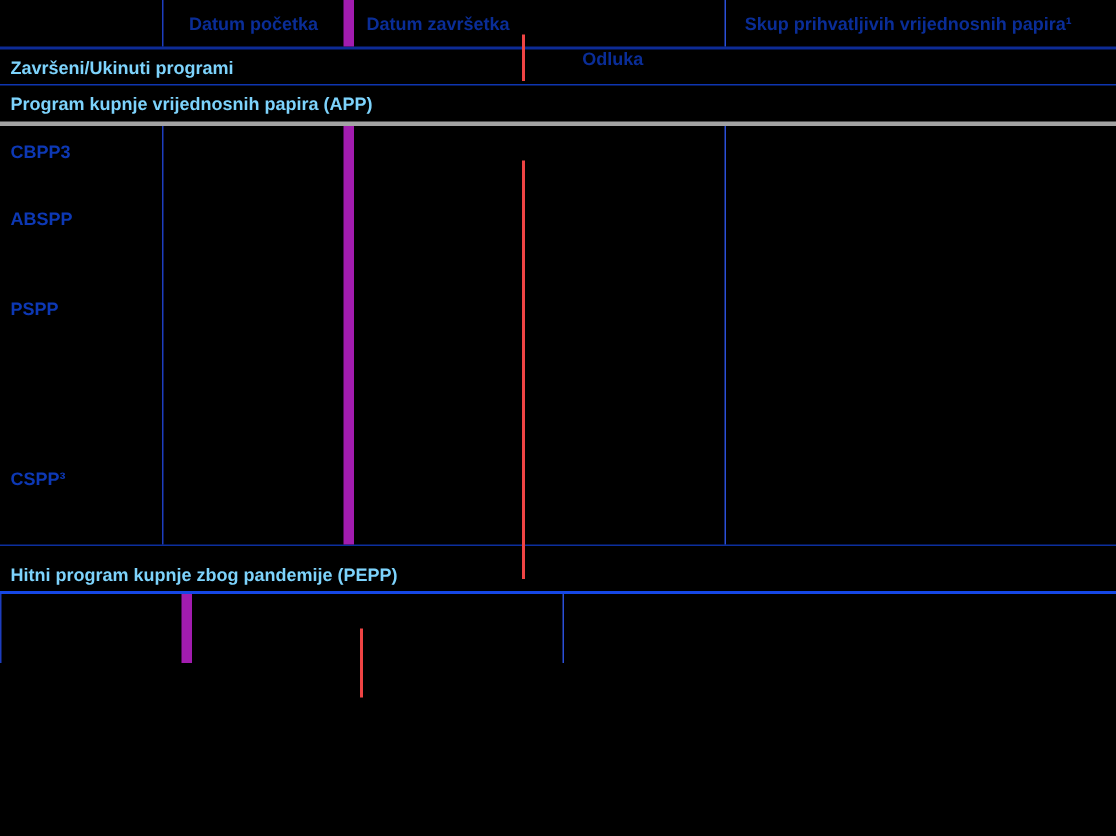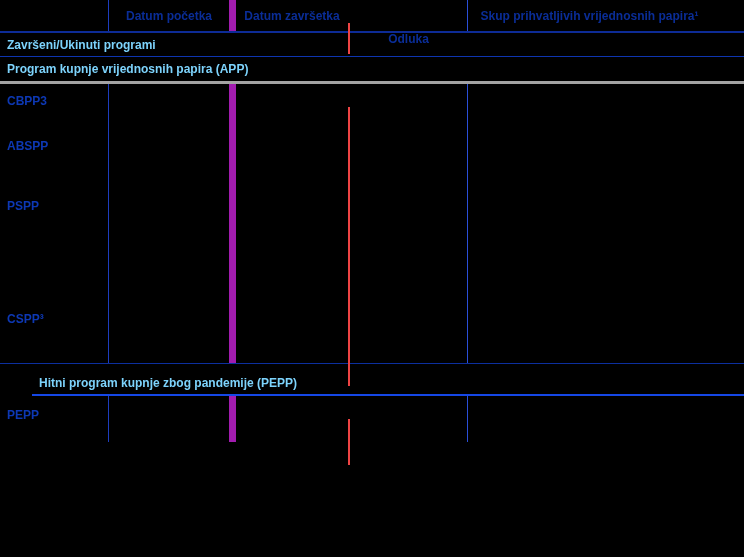--- a/index.html
+++ b/index.html
@@ -10,42 +10,42 @@
     font-family:"Liberation Sans", sans-serif;
     overflow:hidden;
   }
   .grid{position:absolute;top:0;left:0;width:744px;}
   .row{display:flex;width:744px;box-sizing:border-box;}
   .cell{box-sizing:border-box;position:relative;height:100%;}
   .c0{width:108px;}
   .c1{width:121px;border-left:1px solid #1d3dbe;}
   .c2{width:119px;border-left:7px solid #a21caf;}
   .c3{width:119px;border-left:2px solid #ef4444;margin-top:23px;}
-  .c4{width:244px;border-left:1px solid #2a4fd8;}
+  .c4{width:244px;border-left:1px solid #2a4fd8;margin-left:16px;}
 
   .header-row{
     height:33px;
     border-bottom:2px solid #0d2b96;
   }
   .header-row .cell{
     display:flex;align-items:center;justify-content:center;
     color:#0a2d97;font-size:12px;font-weight:bold;
     white-space:nowrap;
   }
 
   .section-row{
     height:24px;
     display:flex;align-items:center;
     padding-left:7px;box-sizing:border-box;
     color:#7dd3fc;font-size:12px;font-weight:bold;
     border-bottom:1px solid #0e35b0;
     white-space:nowrap;
   }
   .section-app{height:27px;border-bottom:3px solid #a3a3a3;}
-  .section-pepp{height:32px;border-bottom:2px solid #1547e6;padding-top:8px;margin-left:32px;}
+  .section-pepp{height:32px;border-bottom:2px solid #1547e6;padding-top:8px;}
 
   .block-1{height:108px;border-bottom:1px solid #0c2f9e;}
   .block-2{height:280px;border-bottom:1px solid #0c2f9e;}
   .block-3{height:46px;}
 
   .plabel{
     position:absolute;left:7px;
     color:#0d38b4;font-size:12px;font-weight:bold;
     white-space:nowrap;line-height:14px;
   }
@@ -78,23 +78,20 @@
       </div>
       <div class="cell c1"></div>
       <div class="cell c2"></div>
       <div class="cell c3"></div>
       <div class="cell c4"></div>
     </div>
 
     <div class="section-row section-pepp">Hitni program kupnje zbog pandemije (PEPP)</div>
 
     <div class="row block-3">
-      <div class="cell c0">
-        <div class="plabel" style="top:12px">PEPP</div>
-      </div>
       <div class="cell c1"></div>
       <div class="cell c2"></div>
       <div class="cell c3"></div>
       <div class="cell c4"></div>
     </div>
 
   </div>
 </div>
 
 </body></html>

